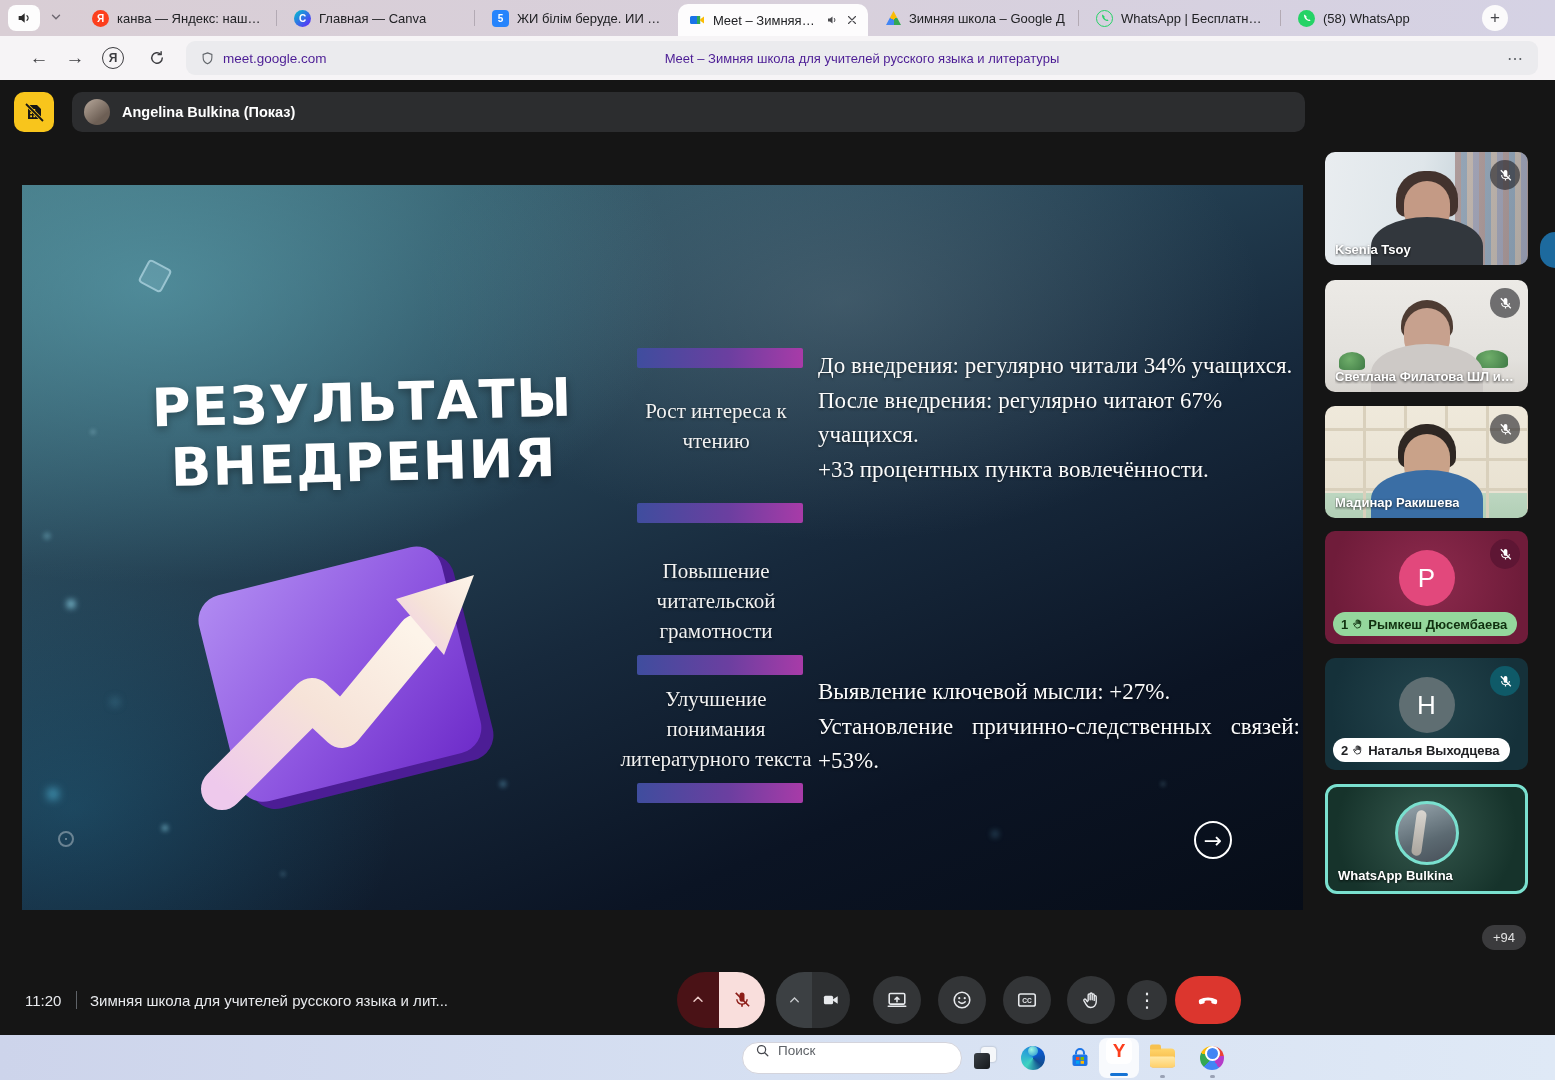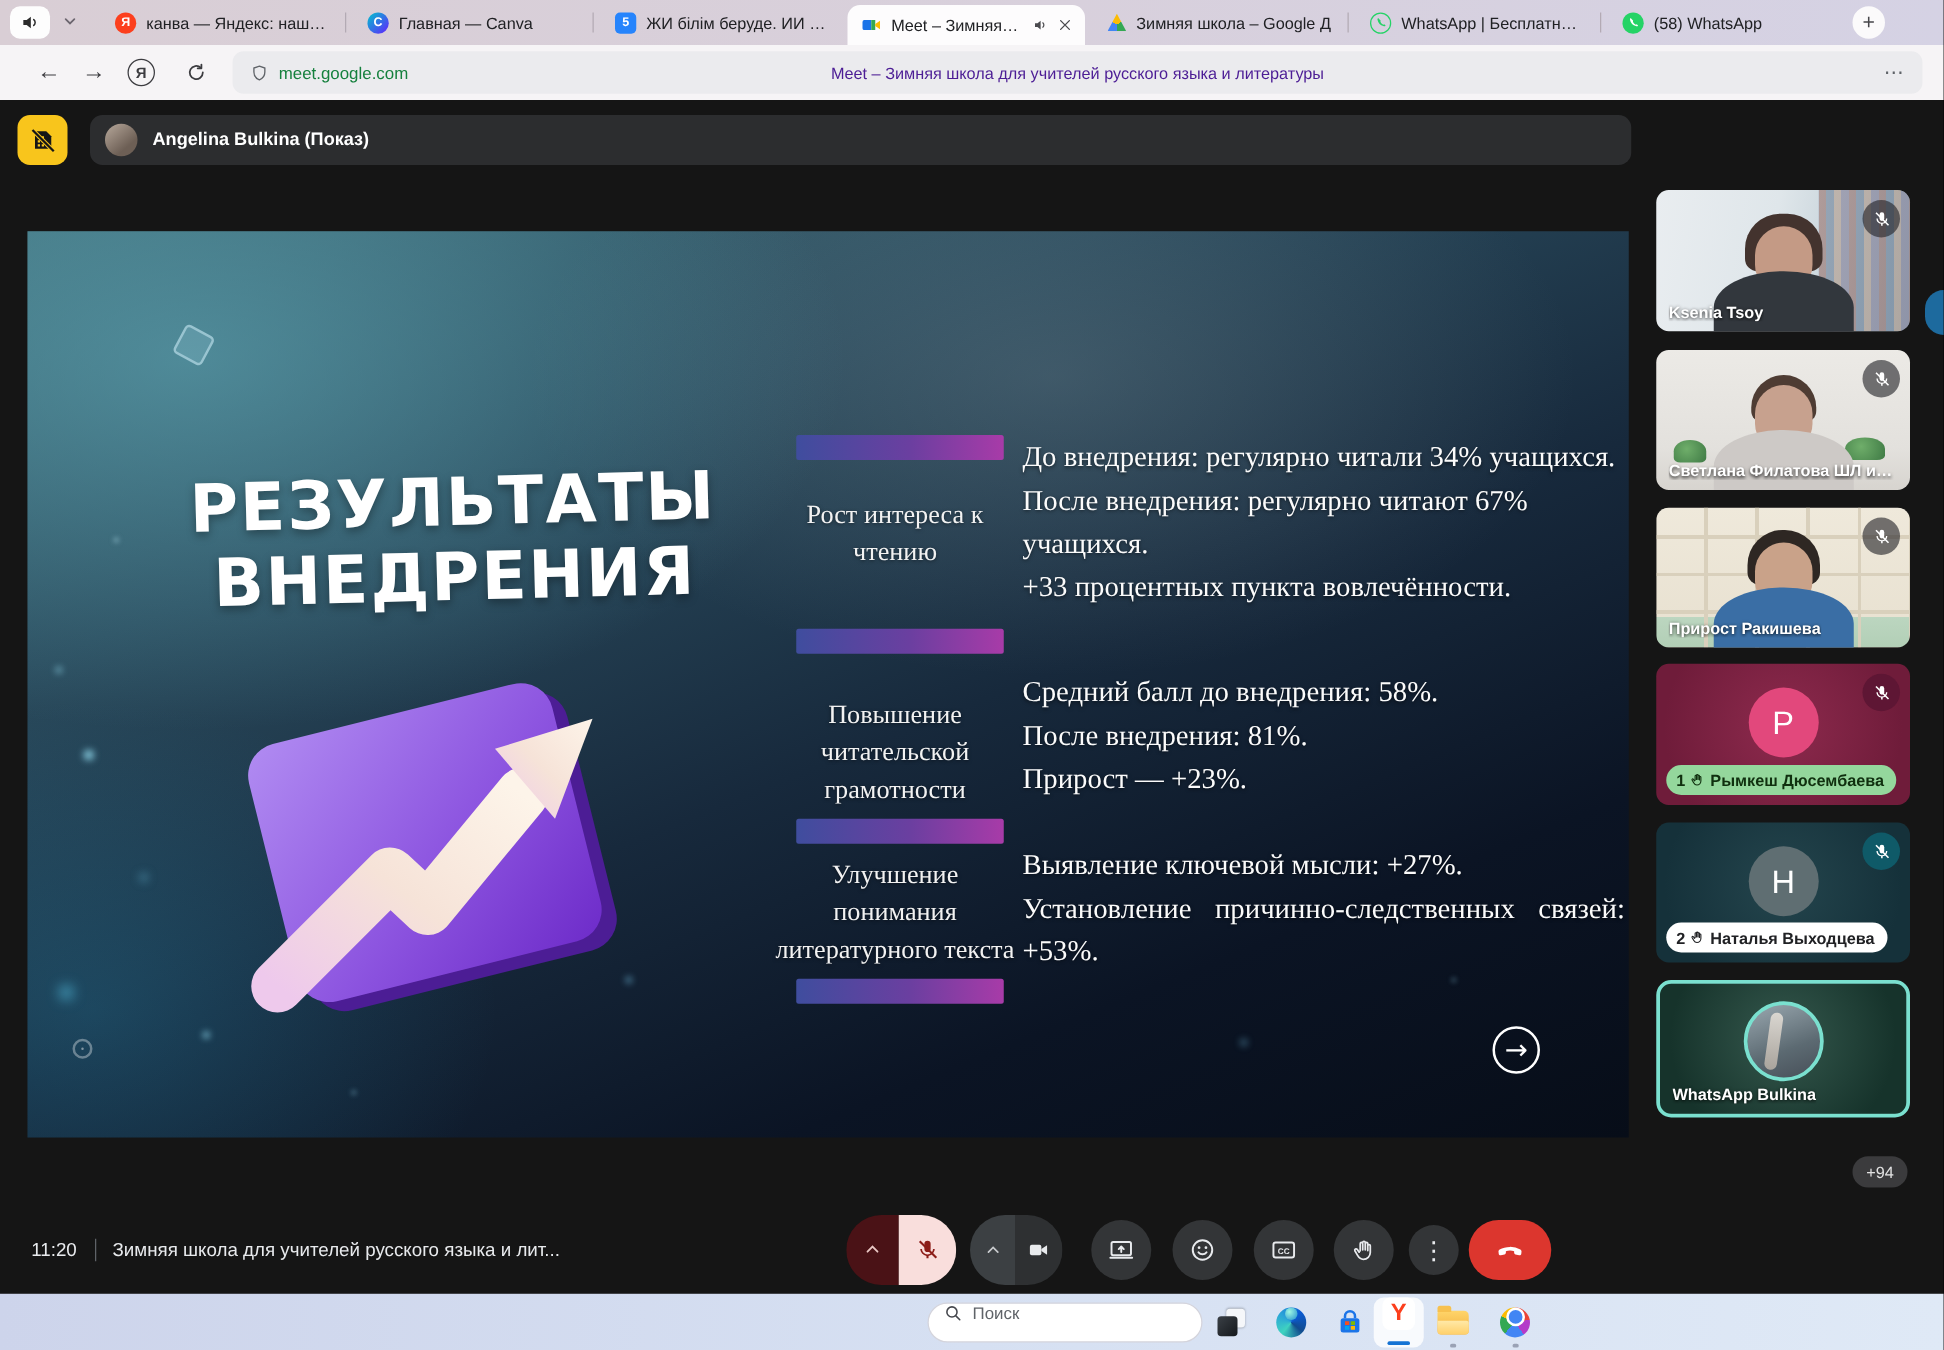--- a/index.html
+++ b/index.html
@@ -34,21 +34,21 @@
 
   
   .addressbar { position:absolute; top:36px; left:0; width:100%; height:44px; background:#f6f4f6; }
   .nav-ic { position:absolute; top:9px; width:26px; height:26px; display:flex; align-items:center;
     justify-content:center; color:#3c3c40; font-size:19px; }
   .ya-circle { border:1.8px solid #3c3c40; border-radius:50%; width:22px; height:22px; font-size:12px;
     font-weight:bold; top:11px; }
   .urlpill { position:absolute; left:186px; top:5px; width:1352px; height:34px; background:#ebebee;
     border-radius:9px; display:flex; align-items:center; padding:0 14px; }
   .urlpill .shield { color:#5f6368; margin-right:8px; display:flex; }
-  .urlpill .url { font-size:13.5px; color:#15803d; }
+  .urlpill .url { font-size:13.5px; color:#4c1d95; }
   .urlpill .ptitle { position:absolute; left:0; right:0; text-align:center; font-size:13px; color:#4c1d95; pointer-events:none; }
   .urlpill .menu-dots { margin-left:auto; color:#5f6368; font-size:16px; letter-spacing:1px; }
 
   
   .meet { position:absolute; top:80px; left:0; width:1555px; height:955px; background:#151515; }
   .yellow-badge { position:absolute; left:14px; top:12px; width:40px; height:40px; border-radius:10px;
     background:#f8c51c; display:flex; align-items:center; justify-content:center; }
   .presenter-pill { position:absolute; left:72px; top:12px; width:1233px; height:40px; border-radius:10px;
     background:#2c2d2f; display:flex; align-items:center; gap:12px; padding:0 12px; }
   .presenter-pill .pav { width:26px; height:26px; border-radius:50%;
@@ -361,25 +361,20 @@
       <div class="gbar" style="top:163px;"></div>
       <div class="col-label" style="top:212px;">Рост интереса к чтению</div>
       <div class="tblock" style="top:164px;">
         <p>До внедрения: регулярно читали 34% учащихся.</p>
         <p>После внедрения: регулярно читают 67% учащихся.</p>
         <p>+33 процентных пункта вовлечённости.</p>
       </div>
 
       <div class="gbar" style="top:318px;"></div>
       <div class="col-label" style="top:372px;">Повышение читательской грамотности</div>
-      <div class="tblock" style="top:352px;">
-        <p>Средний балл до внедрения: 58%.</p>
-        <p>После внедрения: 81%.</p>
-        <p>Прирост — +23%.</p>
-      </div>
 
       <div class="gbar" style="top:470px;"></div>
       <div class="col-label" style="top:500px;">Улучшение понимания литературного текста</div>
       <div class="tblock justify" style="top:490px;">
         <p>Выявление ключевой мысли: +27%.</p>
         <p>Установление причинно-следственных связей: +53%.</p>
       </div>
       <div class="gbar" style="top:598px;"></div>
 
       <div class="next-circle">→</div>
@@ -420,21 +415,21 @@
       <div class="person hair" style="background:#2e2723;width:58px;height:44px;bottom:50px;"></div>
       <div class="person head" style="background:#c9a289;"></div>
       <div class="person bust" style="background:#3a6ea5;"></div>
       <div class="mic-off">
         <svg width="15" height="15" viewBox="0 0 24 24" fill="#fff">
             <path d="M12 14a3 3 0 0 0 3-3V6a3 3 0 0 0-6 0v5a3 3 0 0 0 3 3z"></path>
             <path d="M17.3 11a5.3 5.3 0 0 1-10.6 0H5a7 7 0 0 0 6 6.7V20h2v-2.3A7 7 0 0 0 19 11z"></path>
             <path d="M4.5 3.5l16 16" stroke="#fff" stroke-width="2"></path>
           </svg>
       </div>
-      <div class="pname">Прирост Ракишева</div>
+      <div class="pname">Мадинар Ракишева</div>
     </div>
 
     <div class="ptile t-rymkesh" style="top:451px;height:113px;">
       <div class="init-av" style="background:#e2487c;">P</div>
       <div class="mic-off">
         <svg width="15" height="15" viewBox="0 0 24 24" fill="#fff">
             <path d="M12 14a3 3 0 0 0 3-3V6a3 3 0 0 0-6 0v5a3 3 0 0 0 3 3z"></path>
             <path d="M17.3 11a5.3 5.3 0 0 1-10.6 0H5a7 7 0 0 0 6 6.7V20h2v-2.3A7 7 0 0 0 19 11z"></path>
             <path d="M4.5 3.5l16 16" stroke="#fff" stroke-width="2"></path>
           </svg>

